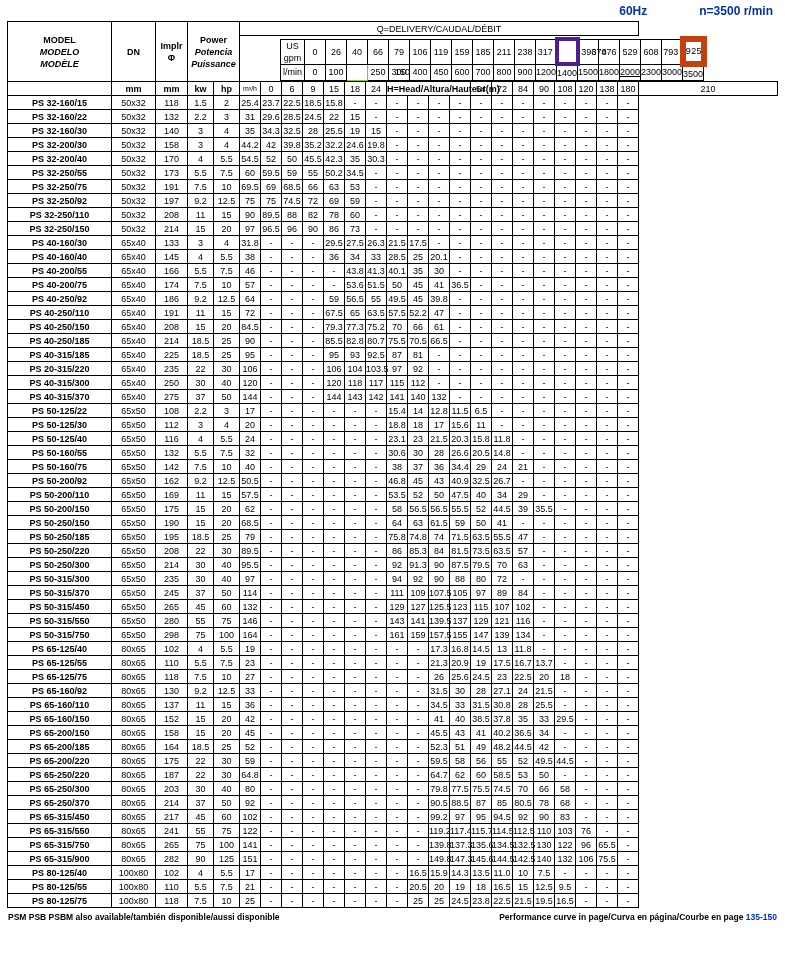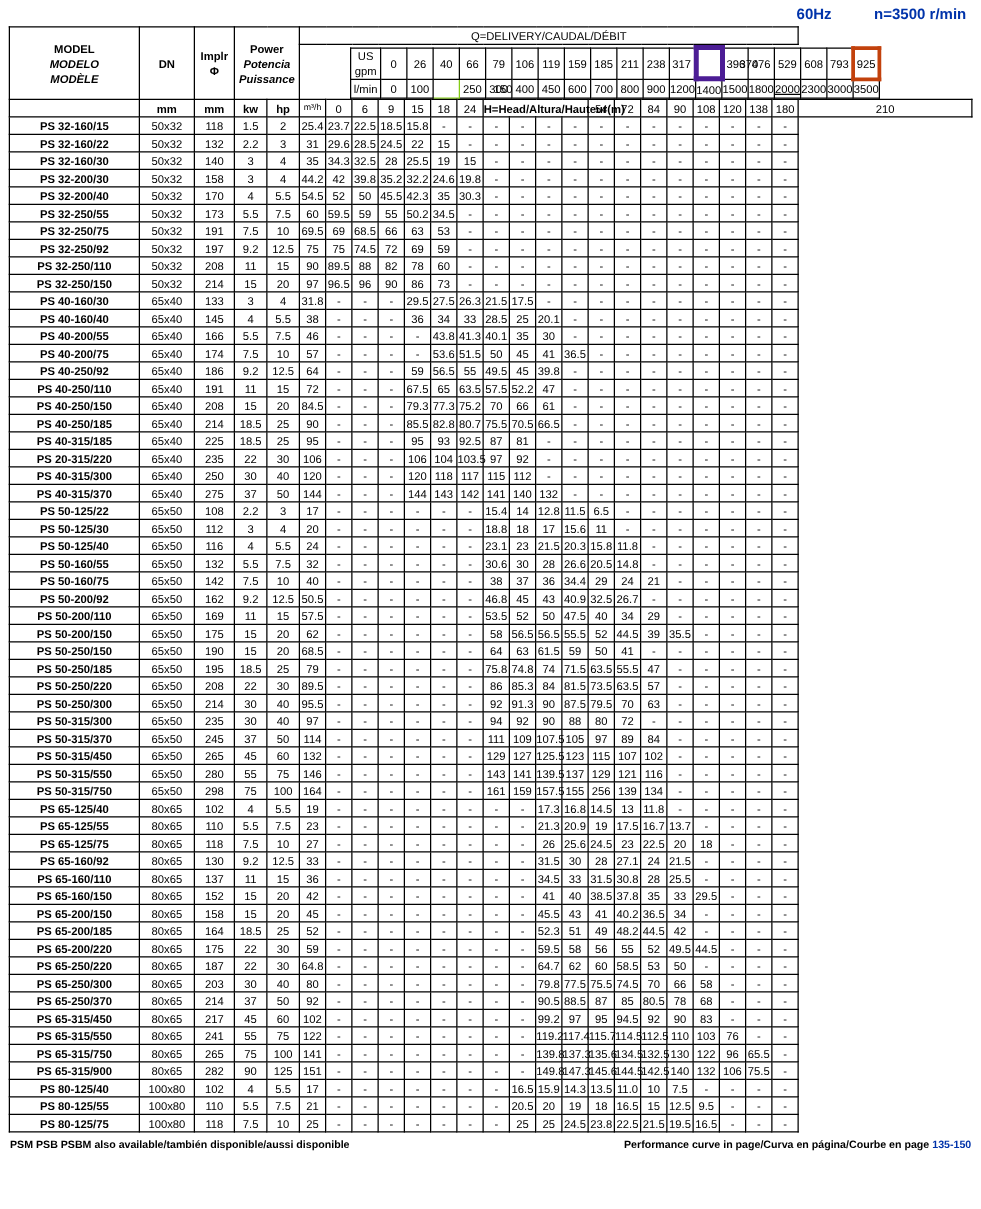--- a/index.html
+++ b/index.html
@@ -1,18 +1,18 @@
 <!DOCTYPE html>
 <html><head>
 <meta charset="utf-8">
 <style>
   html,body{margin:0;padding:0;background:#ffffff;}
   body{font-family:"Liberation Sans", sans-serif;width:785px;}
   .page{width:785px;position:relative;background:#fff;padding:0;box-sizing:border-box;}
-  .topline{display:flex;justify-content:flex-end;gap:34px;padding:4px 12px 3px 0;}
+  .topline{display:flex;justify-content:flex-end;gap:52px;padding:4px 12px 3px 0;}
   .topline span{color:#0033aa;font-weight:bold;font-size:12px;}
   table.main{border-collapse:collapse;width:771px;margin:0 7px;table-layout:fixed;}
   table.main td,table.main th{border:1px solid #000;font-size:9px;text-align:center;padding:0;height:13px;line-height:12px;}
   .modelcell{font-weight:bold;font-size:9.5px;text-align:center;}
   .italic{font-style:italic;}
   .rowmodel{font-weight:bold;font-size:9px;text-align:left;padding-left:4px;}
   .colhdr-q{font-weight:normal;font-size:9px;}
   .unitcell{font-size:8px;}
   .foot{display:flex;justify-content:space-between;padding:4px 8px 6px 8px;font-size:8.5px;font-weight:bold;}
   .foot .right span.blue{color:#0033aa;}
@@ -114,21 +114,21 @@
                 <td class="unitcell" style="border:1px solid #000;">185</td>
                 <td class="unitcell" style="border:1px solid #000;">211</td>
                 <td class="unitcell" style="border:1px solid #000;">238</td>
                 <td class="unitcell" style="border:1px solid #000;">317</td>
                 <td class="unitcell" style="border:4px solid #4c1d95;padding-left:33px;">370</td>
                 <td class="unitcell" style="border:1px solid #000;">396</td>
                 <td class="unitcell" style="border:1px solid #000;">476</td>
                 <td class="unitcell" style="border:1px solid #000;">529</td>
                 <td class="unitcell" style="border:1px solid #000;">608</td>
                 <td class="unitcell" style="border:1px solid #000;">793</td>
-                <td class="unitcell" style="border:3px solid #c2410c;">925</td>
+                <td class="unitcell" style="border:6px solid #c2410c;font-family:Liberation Mono, monospace;">925</td>
               </tr>
               <tr>
                 <td class="unitcell" style="border:1px solid #000;height:10px;">l/min</td>
                 <td class="unitcell" style="border:1px solid #000;">0</td>
                 <td class="unitcell" style="border:1px solid #000;">100</td>
                 <td class="unitcell" style="border:1px solid #84cc16;padding-left:48px;">150</td>
                 <td class="unitcell" style="border:1px solid #000;">250</td>
                 <td class="unitcell" style="border:1px solid #000;">300</td>
                 <td class="unitcell" style="border:1px solid #000;">400</td>
                 <td class="unitcell" style="border:1px solid #000;">450</td>
@@ -1173,21 +1173,21 @@
           <td>-</td>
           <td>-</td>
           <td>-</td>
           <td>-</td>
           <td>-</td>
           <td>-</td>
           <td>161</td>
           <td>159</td>
           <td>157.5</td>
           <td>155</td>
-          <td>256</td>
+          <td>147</td>
           <td>139</td>
           <td>134</td>
           <td>-</td>
           <td>-</td>
           <td>-</td>
           <td>-</td>
           <td>-</td>
         </tr>
         <tr>
           <td class="rowmodel">PS 65-125/40</td>

